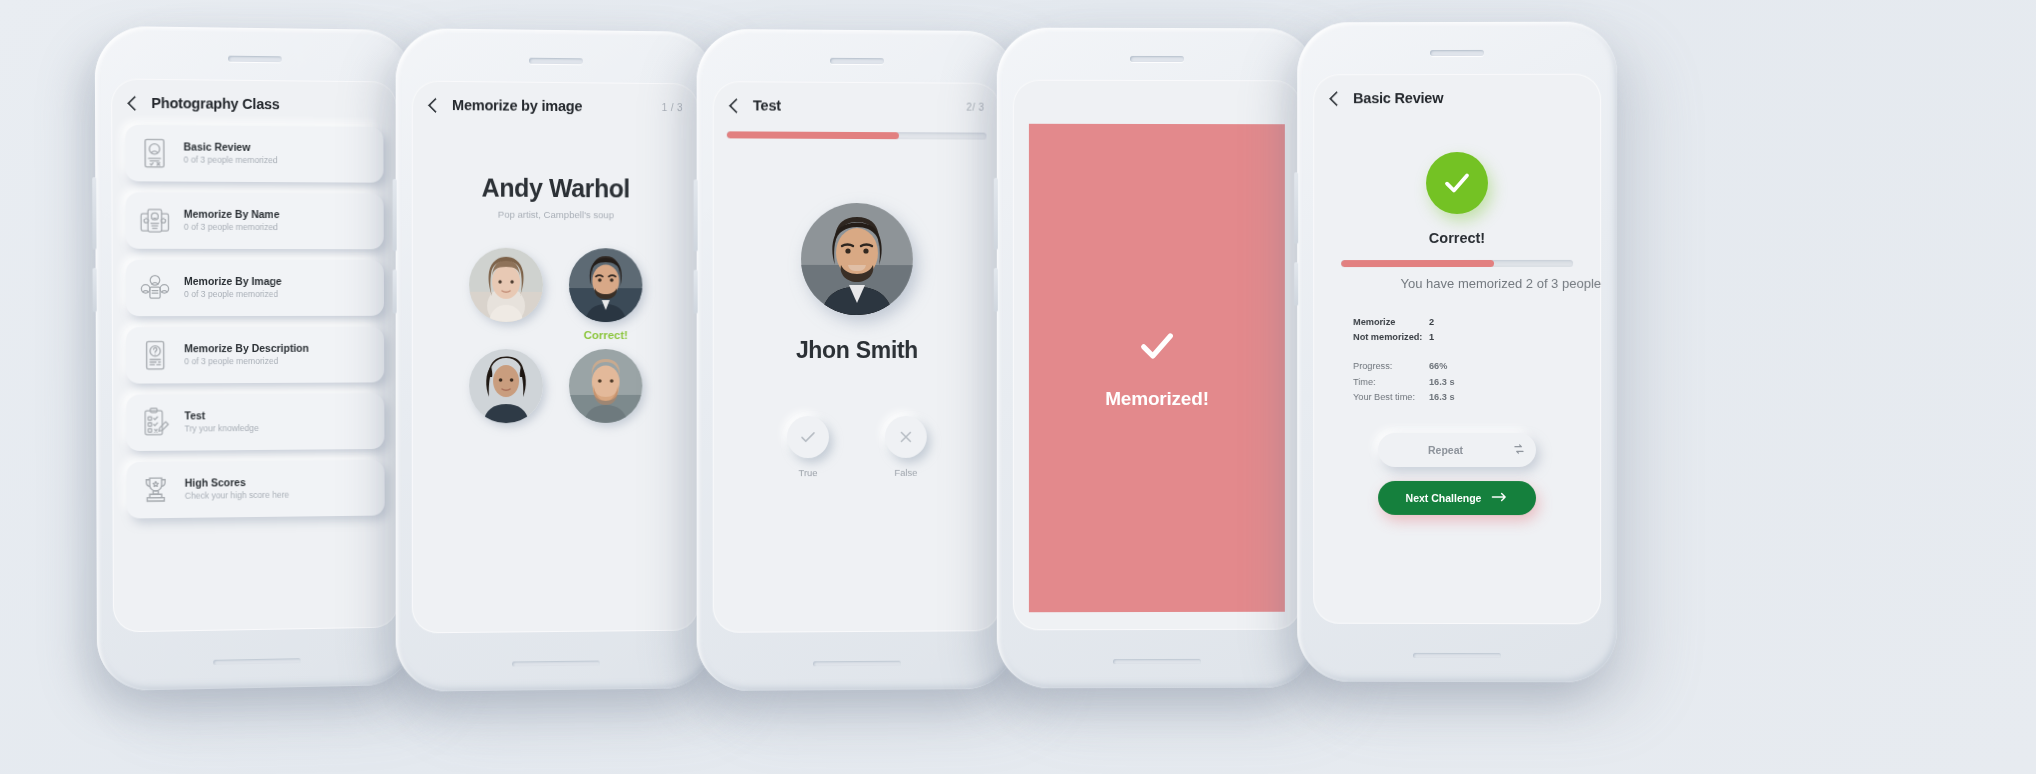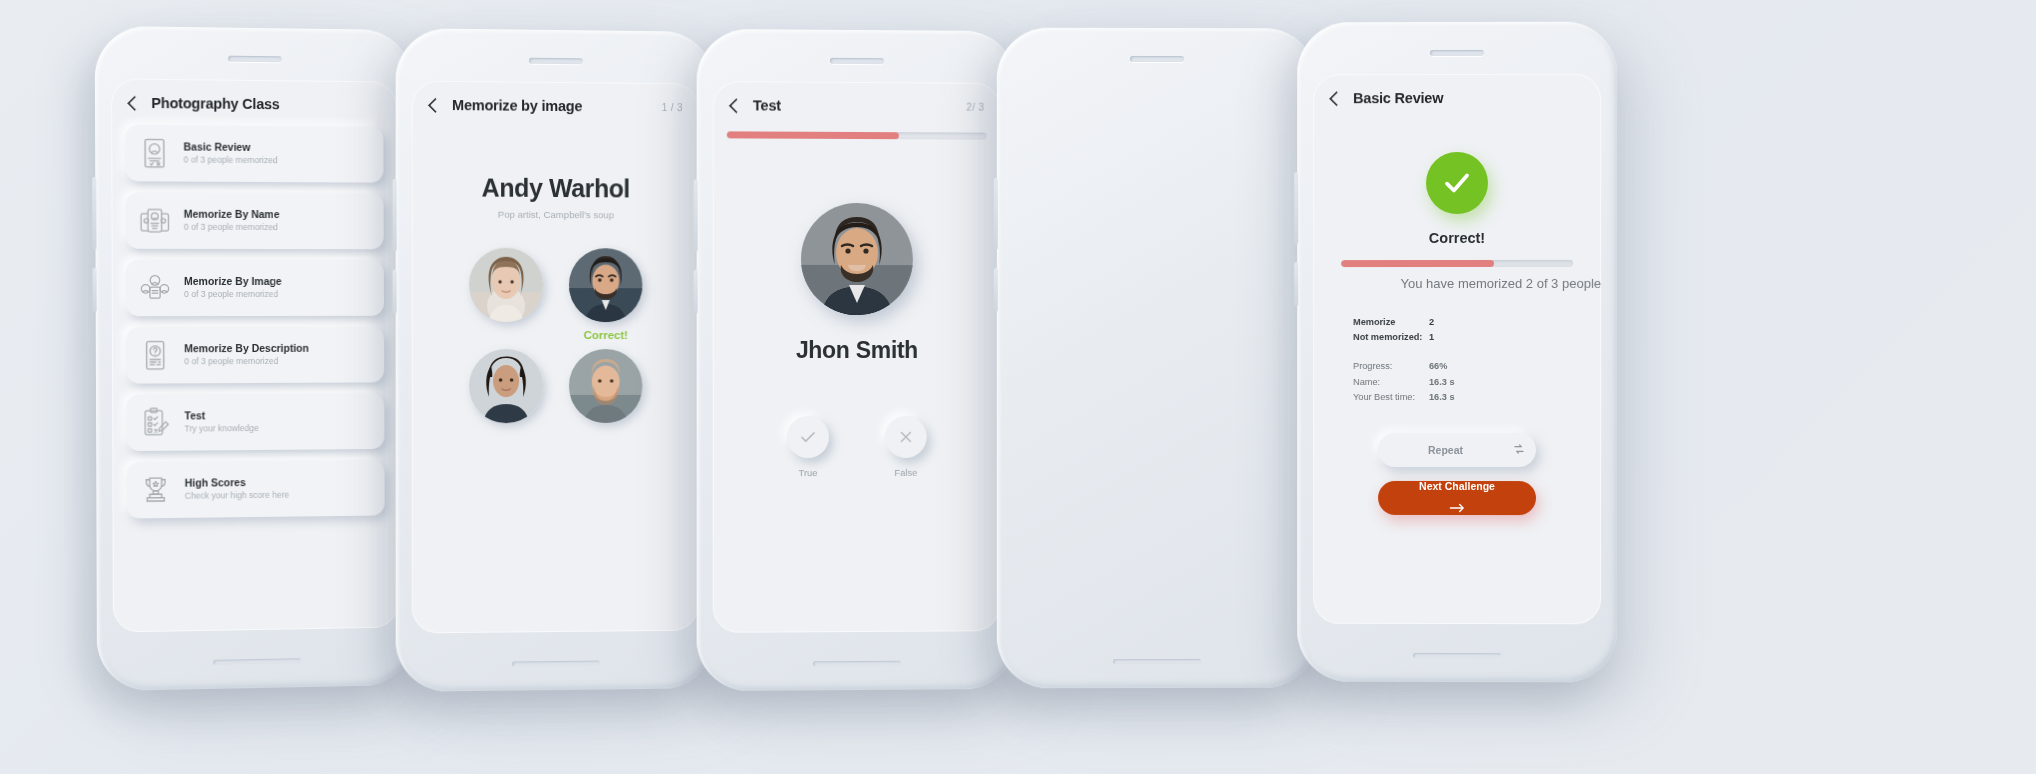--- a/index.html
+++ b/index.html
@@ -563,20 +563,30 @@
           </div>
           <div class="tf-label">False</div>
         </div>
       </div>
     </div>
     <div class="home-bar"></div>
   </div>
 
   <div class="phone" id="phone4">
     <div class="speaker"></div>
+    <div class="screen">
+      <div class="memorized-card" id="memorized-card" style="background: rgb(227, 137, 140);">
+        <div class="memorized-check">
+          <svg viewBox="0 0 24 24" fill="none" stroke="#ffffff" stroke-width="3.1" stroke-linecap="round" stroke-linejoin="round">
+            <path d="M4 12.5l5.5 5.5L20 6"></path>
+          </svg>
+        </div>
+        <div class="memorized-text">Memorized!</div>
+      </div>
+    </div>
     <div class="home-bar"></div>
   </div>
 
   <div class="phone" id="phone5">
     <div class="speaker"></div>
     <div class="screen">
       <div class="nav">
         <div class="back-chev"></div>
         <div class="nav-title">Basic Review</div>
       </div>
@@ -601,40 +611,40 @@
           <div class="k">Not memorized:</div>
           <div class="v">1</div>
         </div>
 
         <div class="stats-b">
           <div class="stat-row">
             <div class="k">Progress:</div>
             <div class="v">66%</div>
           </div>
           <div class="stat-row">
-            <div class="k">Name:</div>
+            <div class="k">Time:</div>
             <div class="v">16.3 s</div>
           </div>
           <div class="stat-row">
             <div class="k">Your Best time:</div>
             <div class="v">16.3 s</div>
           </div>
         </div>
       </div>
 
       <div class="btn-repeat">
         <span>Repeat</span>
         <span>
           <svg viewBox="0 0 24 24" fill="none" stroke="#8d939b" stroke-width="2" stroke-linecap="round" stroke-linejoin="round">
             <path d="M5 8h11l-3-3M19 16H8l3 3"></path>
           </svg>
         </span>
       </div>
 
-      <div class="btn-next" style="background: #c2410c; flex-direction: column;">
+      <div class="btn-next" style="background: #15803d;">
         <span>Next Challenge</span>
         <span>
           <svg viewBox="0 0 24 16" fill="none" stroke="#ffffff" stroke-width="2" stroke-linecap="round" stroke-linejoin="round">
             <path d="M2 8h18M15 3l5 5-5 5"></path>
           </svg>
         </span>
       </div>
     </div>
     <div class="home-bar"></div>
   </div>

